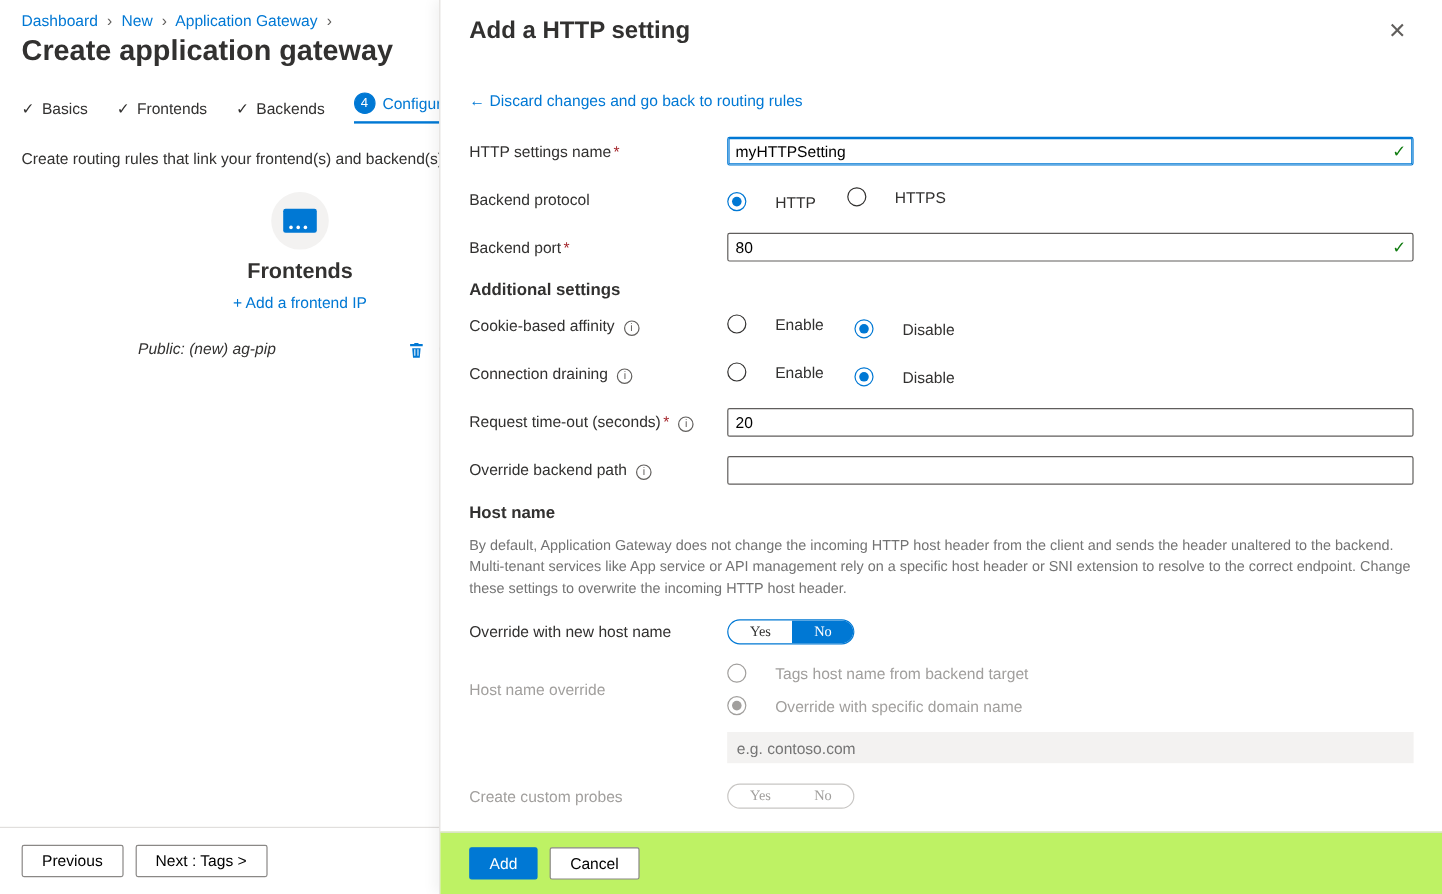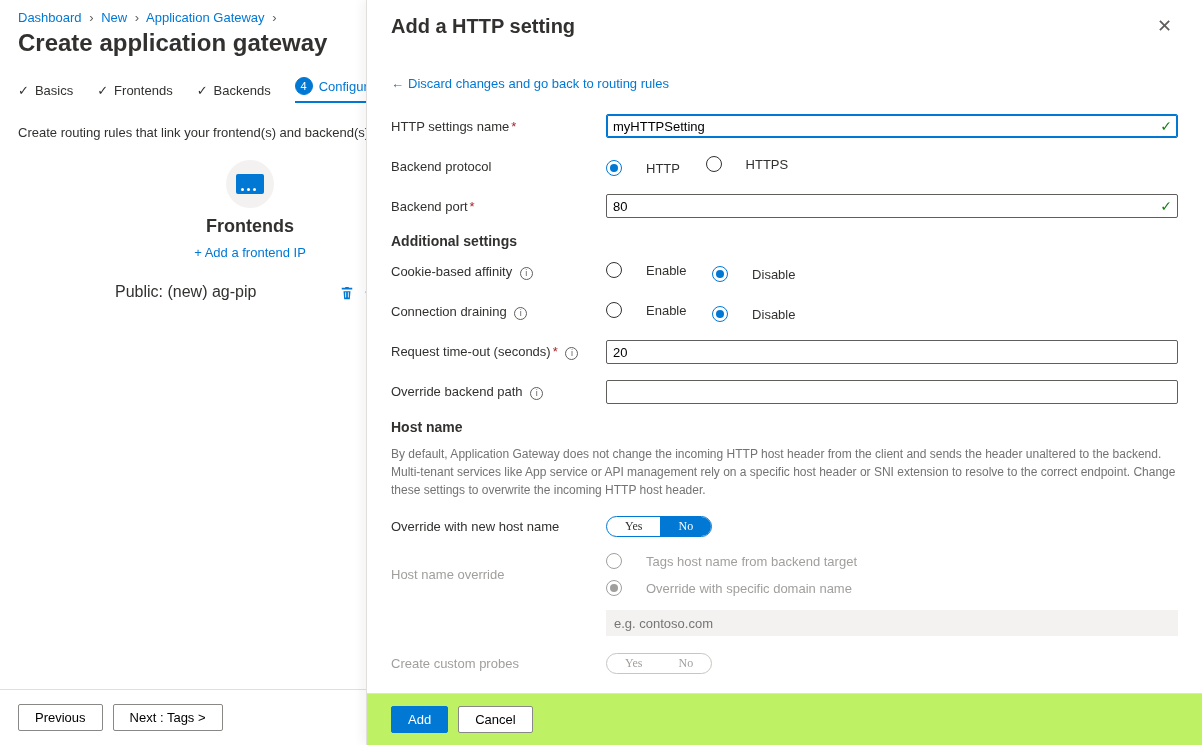--- a/index.html
+++ b/index.html
@@ -48,21 +48,21 @@
   .fe-icon-inner::after {
     content:""; position:absolute; bottom:3px; left:5px; width:3px; height:3px;
     background:#fff; border-radius:50%; box-shadow:6px 0 #fff, 12px 0 #fff;
   }
   .fe-title { font-size:18px; font-weight:600; margin-bottom:8px; }
   .fe-addlink { color:#0078d4; cursor:pointer; font-size:13px; }
   .fe-row {
     display:flex; align-items:center; justify-content:space-between;
     border:1px solid transparent; padding:10px 14px; margin-top:12px;
   }
-  .fe-row-left { text-align:right; font-size:16px; }
+  .fe-row-left { text-align:right; font-size:13px;font-style:italic; }
   .fe-row-right svg { vertical-align:middle; }
   .footer-bar {
     position:absolute; bottom:0; left:0; right:700px; border-top:1px solid #e1dfdd;
     padding:14px 18px; background:#fff; display:flex; gap:10px;
   }
   .btn {
     border:1px solid #8a8886; background:#fff; padding:5px 16px; font-size:13px;
     cursor:pointer; border-radius:2px;
   }
   .btn.primary { background:#0078d4; color:#fff; border-color:#0078d4; }

